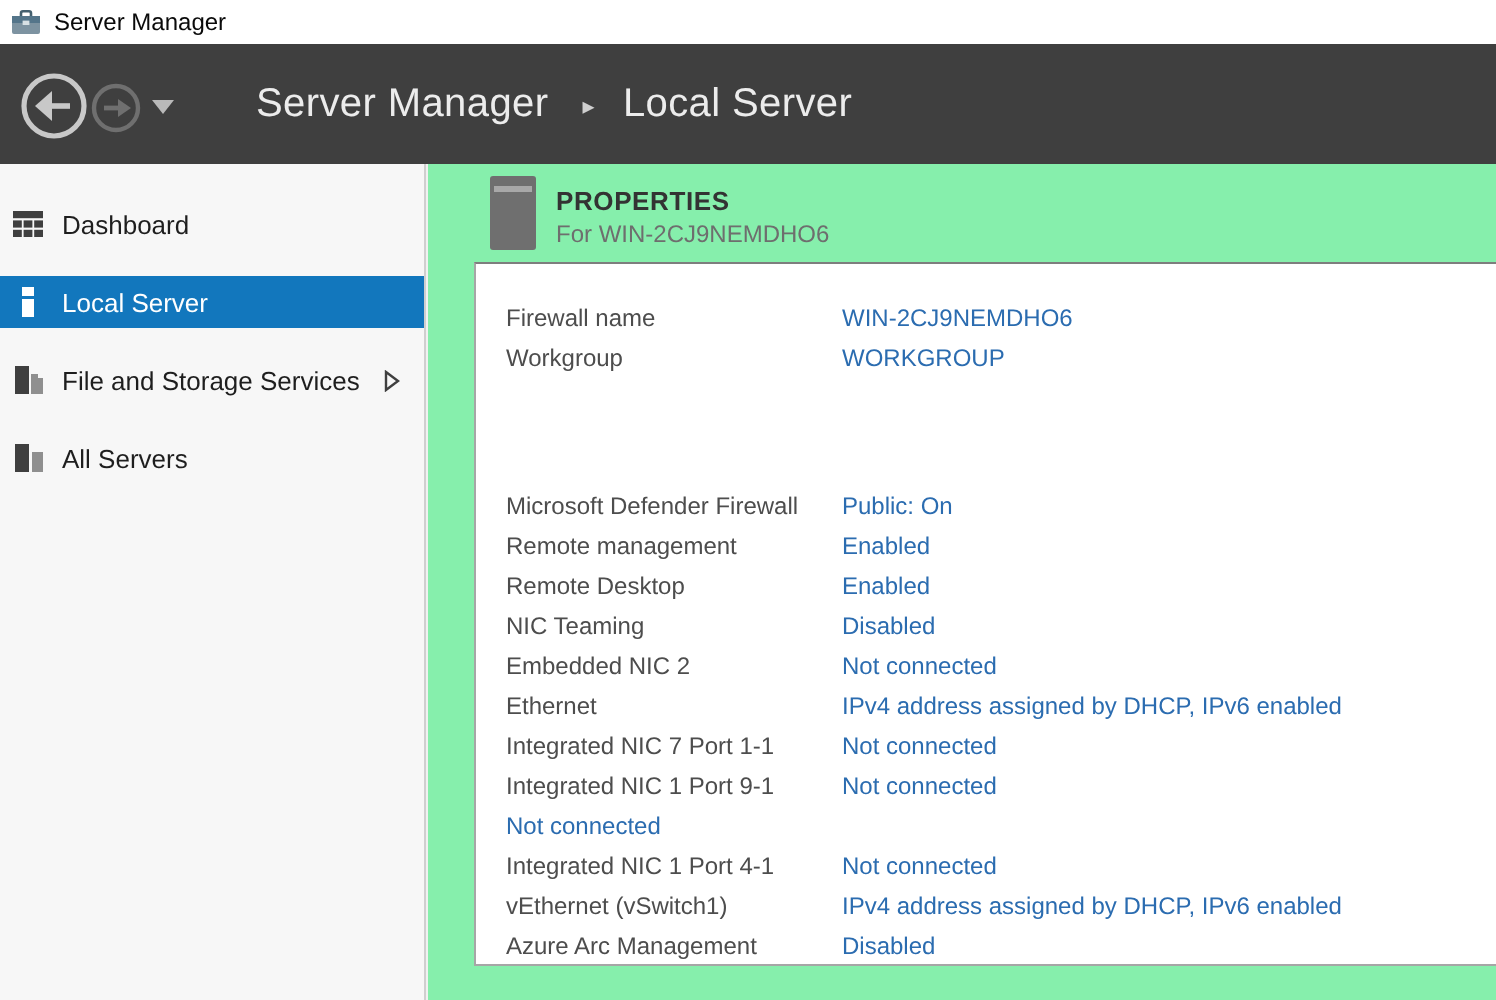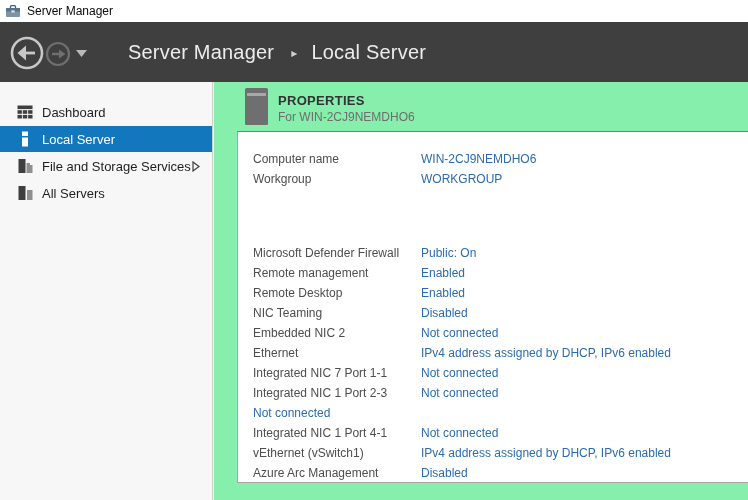--- a/index.html
+++ b/index.html
@@ -38,23 +38,23 @@
     font-size:12px; color:#cfcfcf; margin:2px 14px 0 17px;
   }
 
   
   .sidebar {
     position:absolute; top:82px; left:0; width:213px; bottom:0;
     background:#f7f7f7; border-right:1px solid #cfcfcf;
     padding-top:17px;
   }
   .side-item {
-    height:26px; margin-bottom:1px;
+    height:26px; margin-bottom:13px;
     display:flex; align-items:center;
-    padding-left:17px; padding-right:8px;
+    padding-left:6px; padding-right:8px;
     font-size:13px; color:#1e1e1e; cursor:pointer;
   }
   .side-item .ico { width:16px; height:16px; flex:0 0 16px; margin-right:9px; }
   .side-item.selected { background:#1277bd; color:#ffffff; }
   .side-item .grow { flex:1 1 auto; }
   .side-item .submenu-arrow { flex:0 0 auto; margin-right:4px; display:flex; }
 
   
   .main {
     position:absolute; top:82px; left:214px; right:0; bottom:0;
@@ -184,21 +184,21 @@
       <rect x="0" y="0" width="23" height="37" rx="1.5" fill="#6f6f6f"></rect>
       <rect x="2" y="5" width="19" height="3" fill="#a8a8a8"></rect>
     </svg>
   </span>
   <div class="props-title">PROPERTIES</div>
   <div class="props-subtitle">For WIN-2CJ9NEMDHO6</div>
 
   <div class="panel">
 
     <div class="prow">
-      <span class="plabel">Computer name</span>
+      <span class="plabel">Firewall name</span>
       <span class="pvalue">WIN-2CJ9NEMDHO6</span>
     </div>
     <div class="prow">
       <span class="plabel">Workgroup</span>
       <span class="pvalue">WORKGROUP</span>
     </div>
 
     <div class="group-spacer"></div>
 
     <div class="prow">
@@ -223,21 +223,21 @@
     </div>
     <div class="prow">
       <span class="plabel">Ethernet</span>
       <span class="pvalue">IPv4 address assigned by DHCP, IPv6 enabled</span>
     </div>
     <div class="prow">
       <span class="plabel">Integrated NIC 7 Port 1-1</span>
       <span class="pvalue">Not connected</span>
     </div>
     <div class="prow">
-      <span class="plabel">Integrated NIC 1 Port 2-3</span>
+      <span class="plabel">Integrated NIC 1 Port 9-1</span>
       <span class="pvalue">Not connected</span>
     </div>
     <div class="prow">
       <span class="pvalue">Not connected</span>
     </div>
     <div class="prow">
       <span class="plabel">Integrated NIC 1 Port 4-1</span>
       <span class="pvalue">Not connected</span>
     </div>
     <div class="prow">

